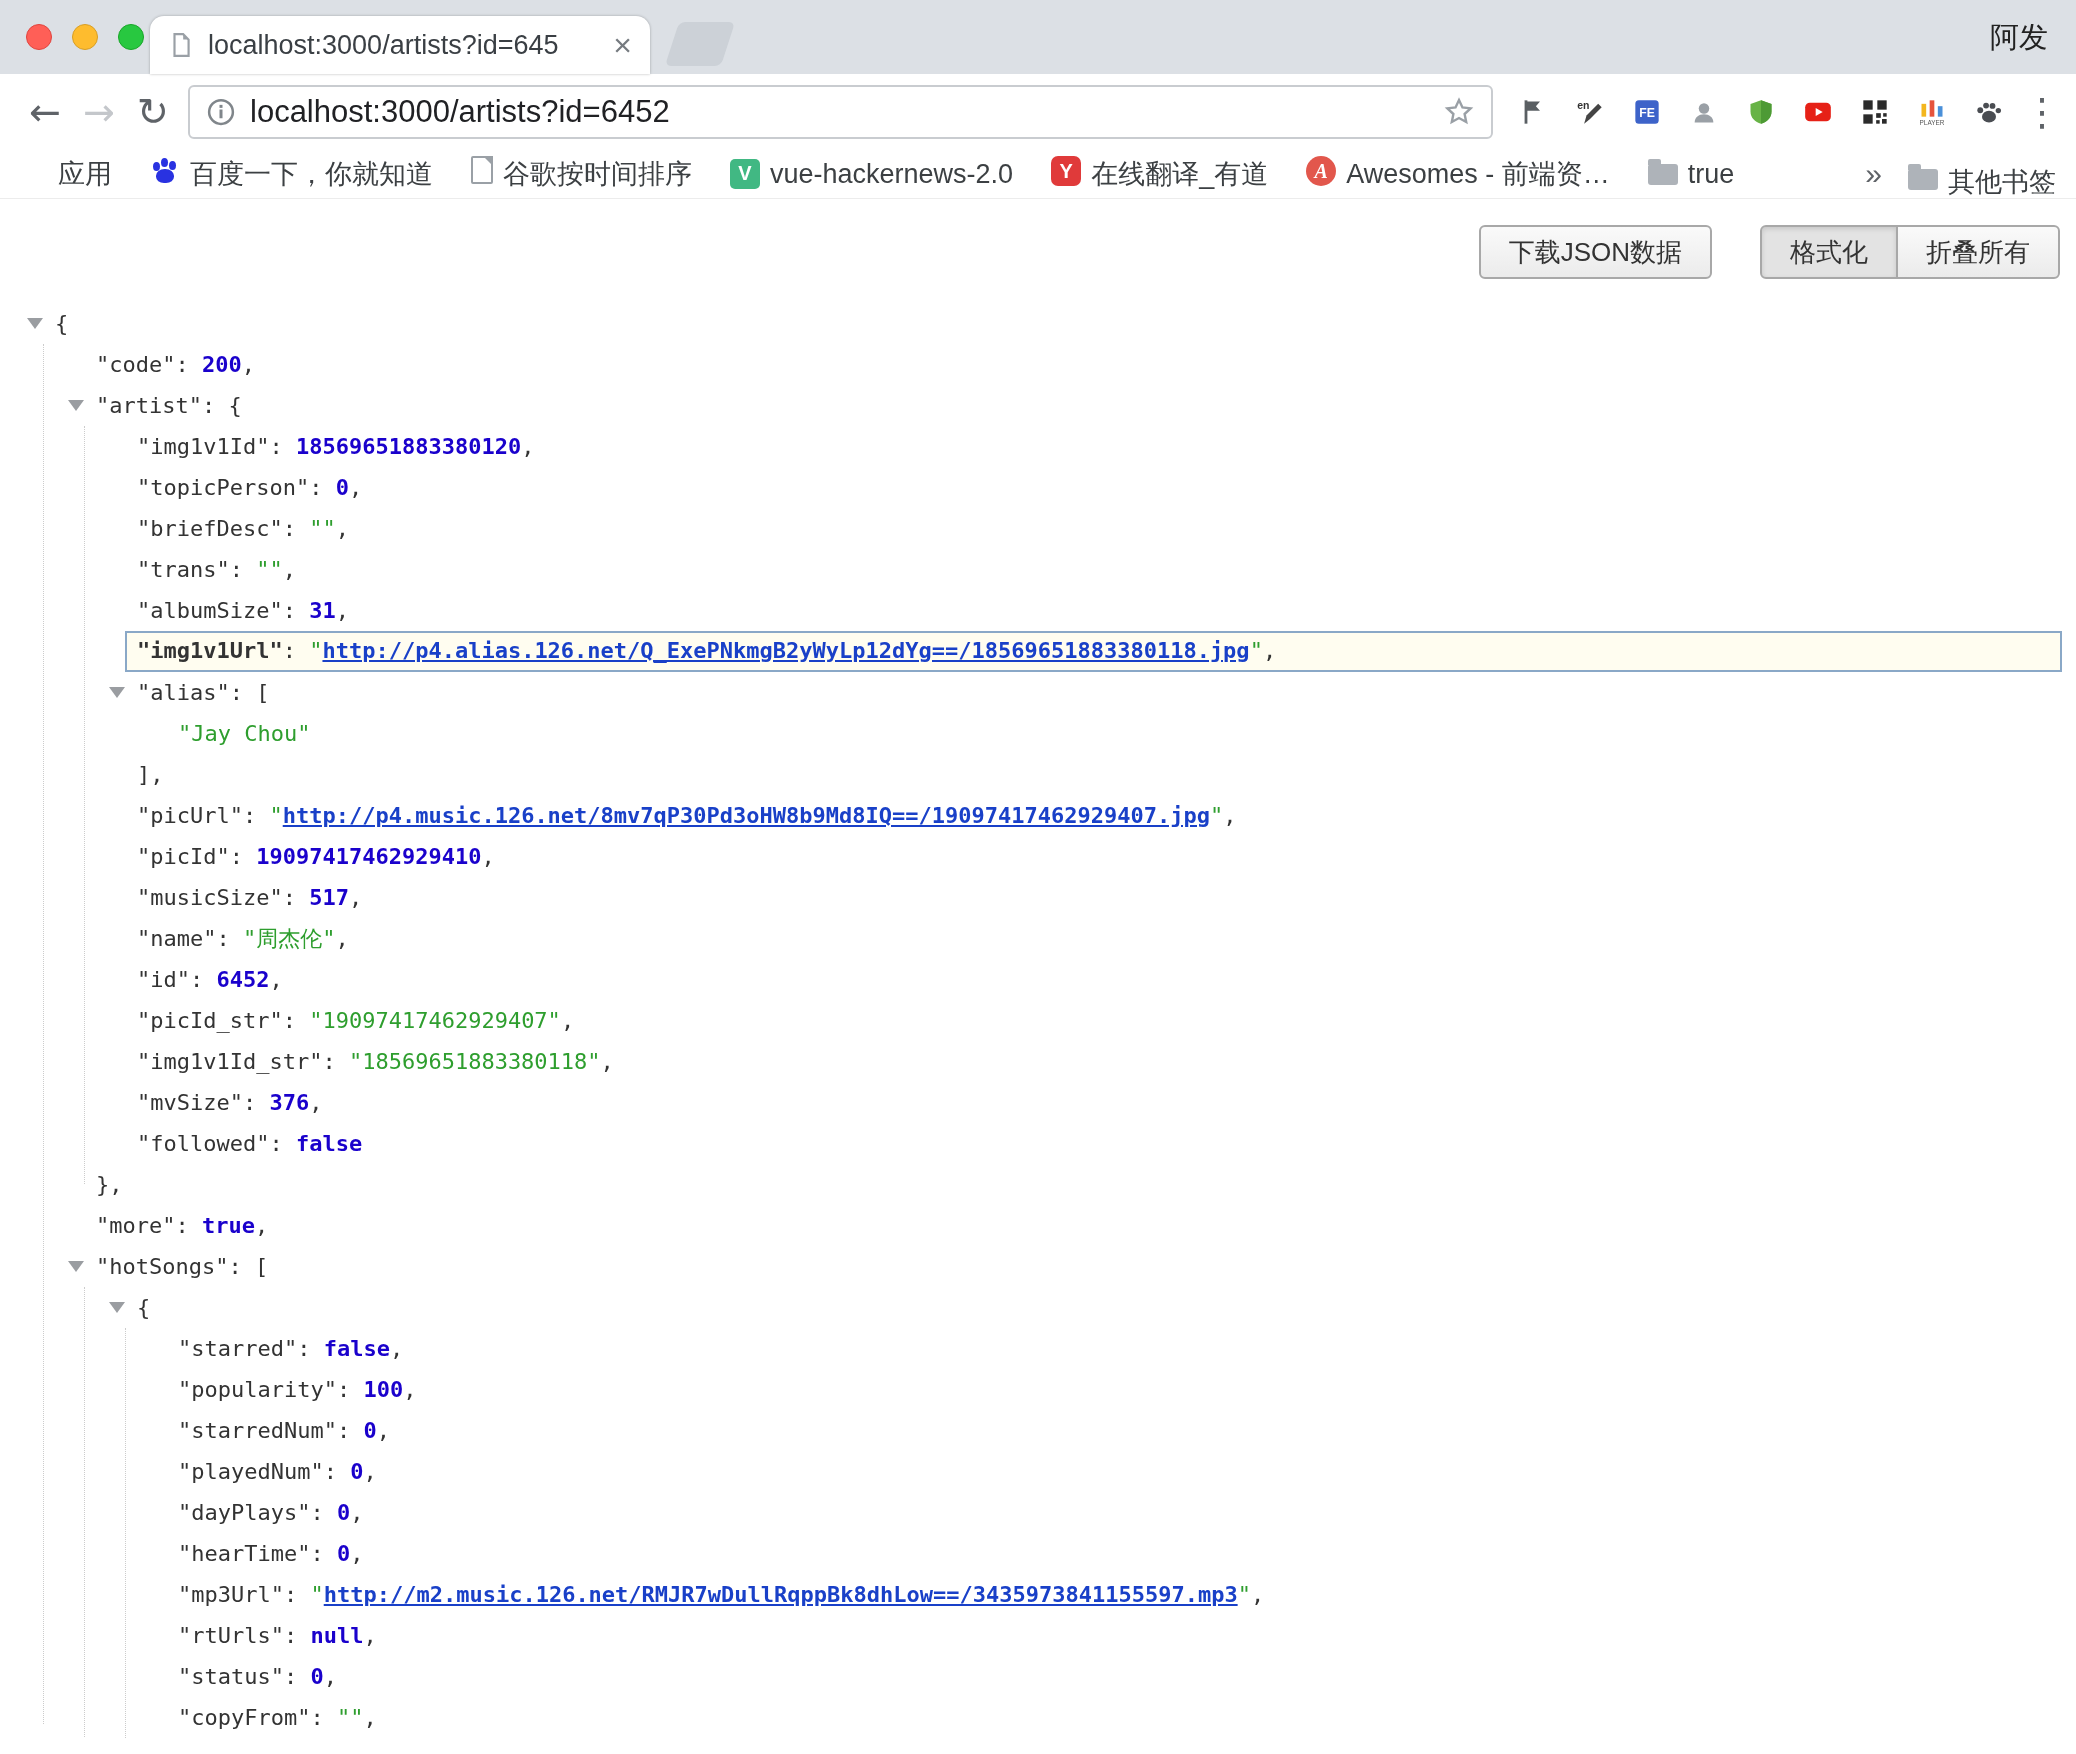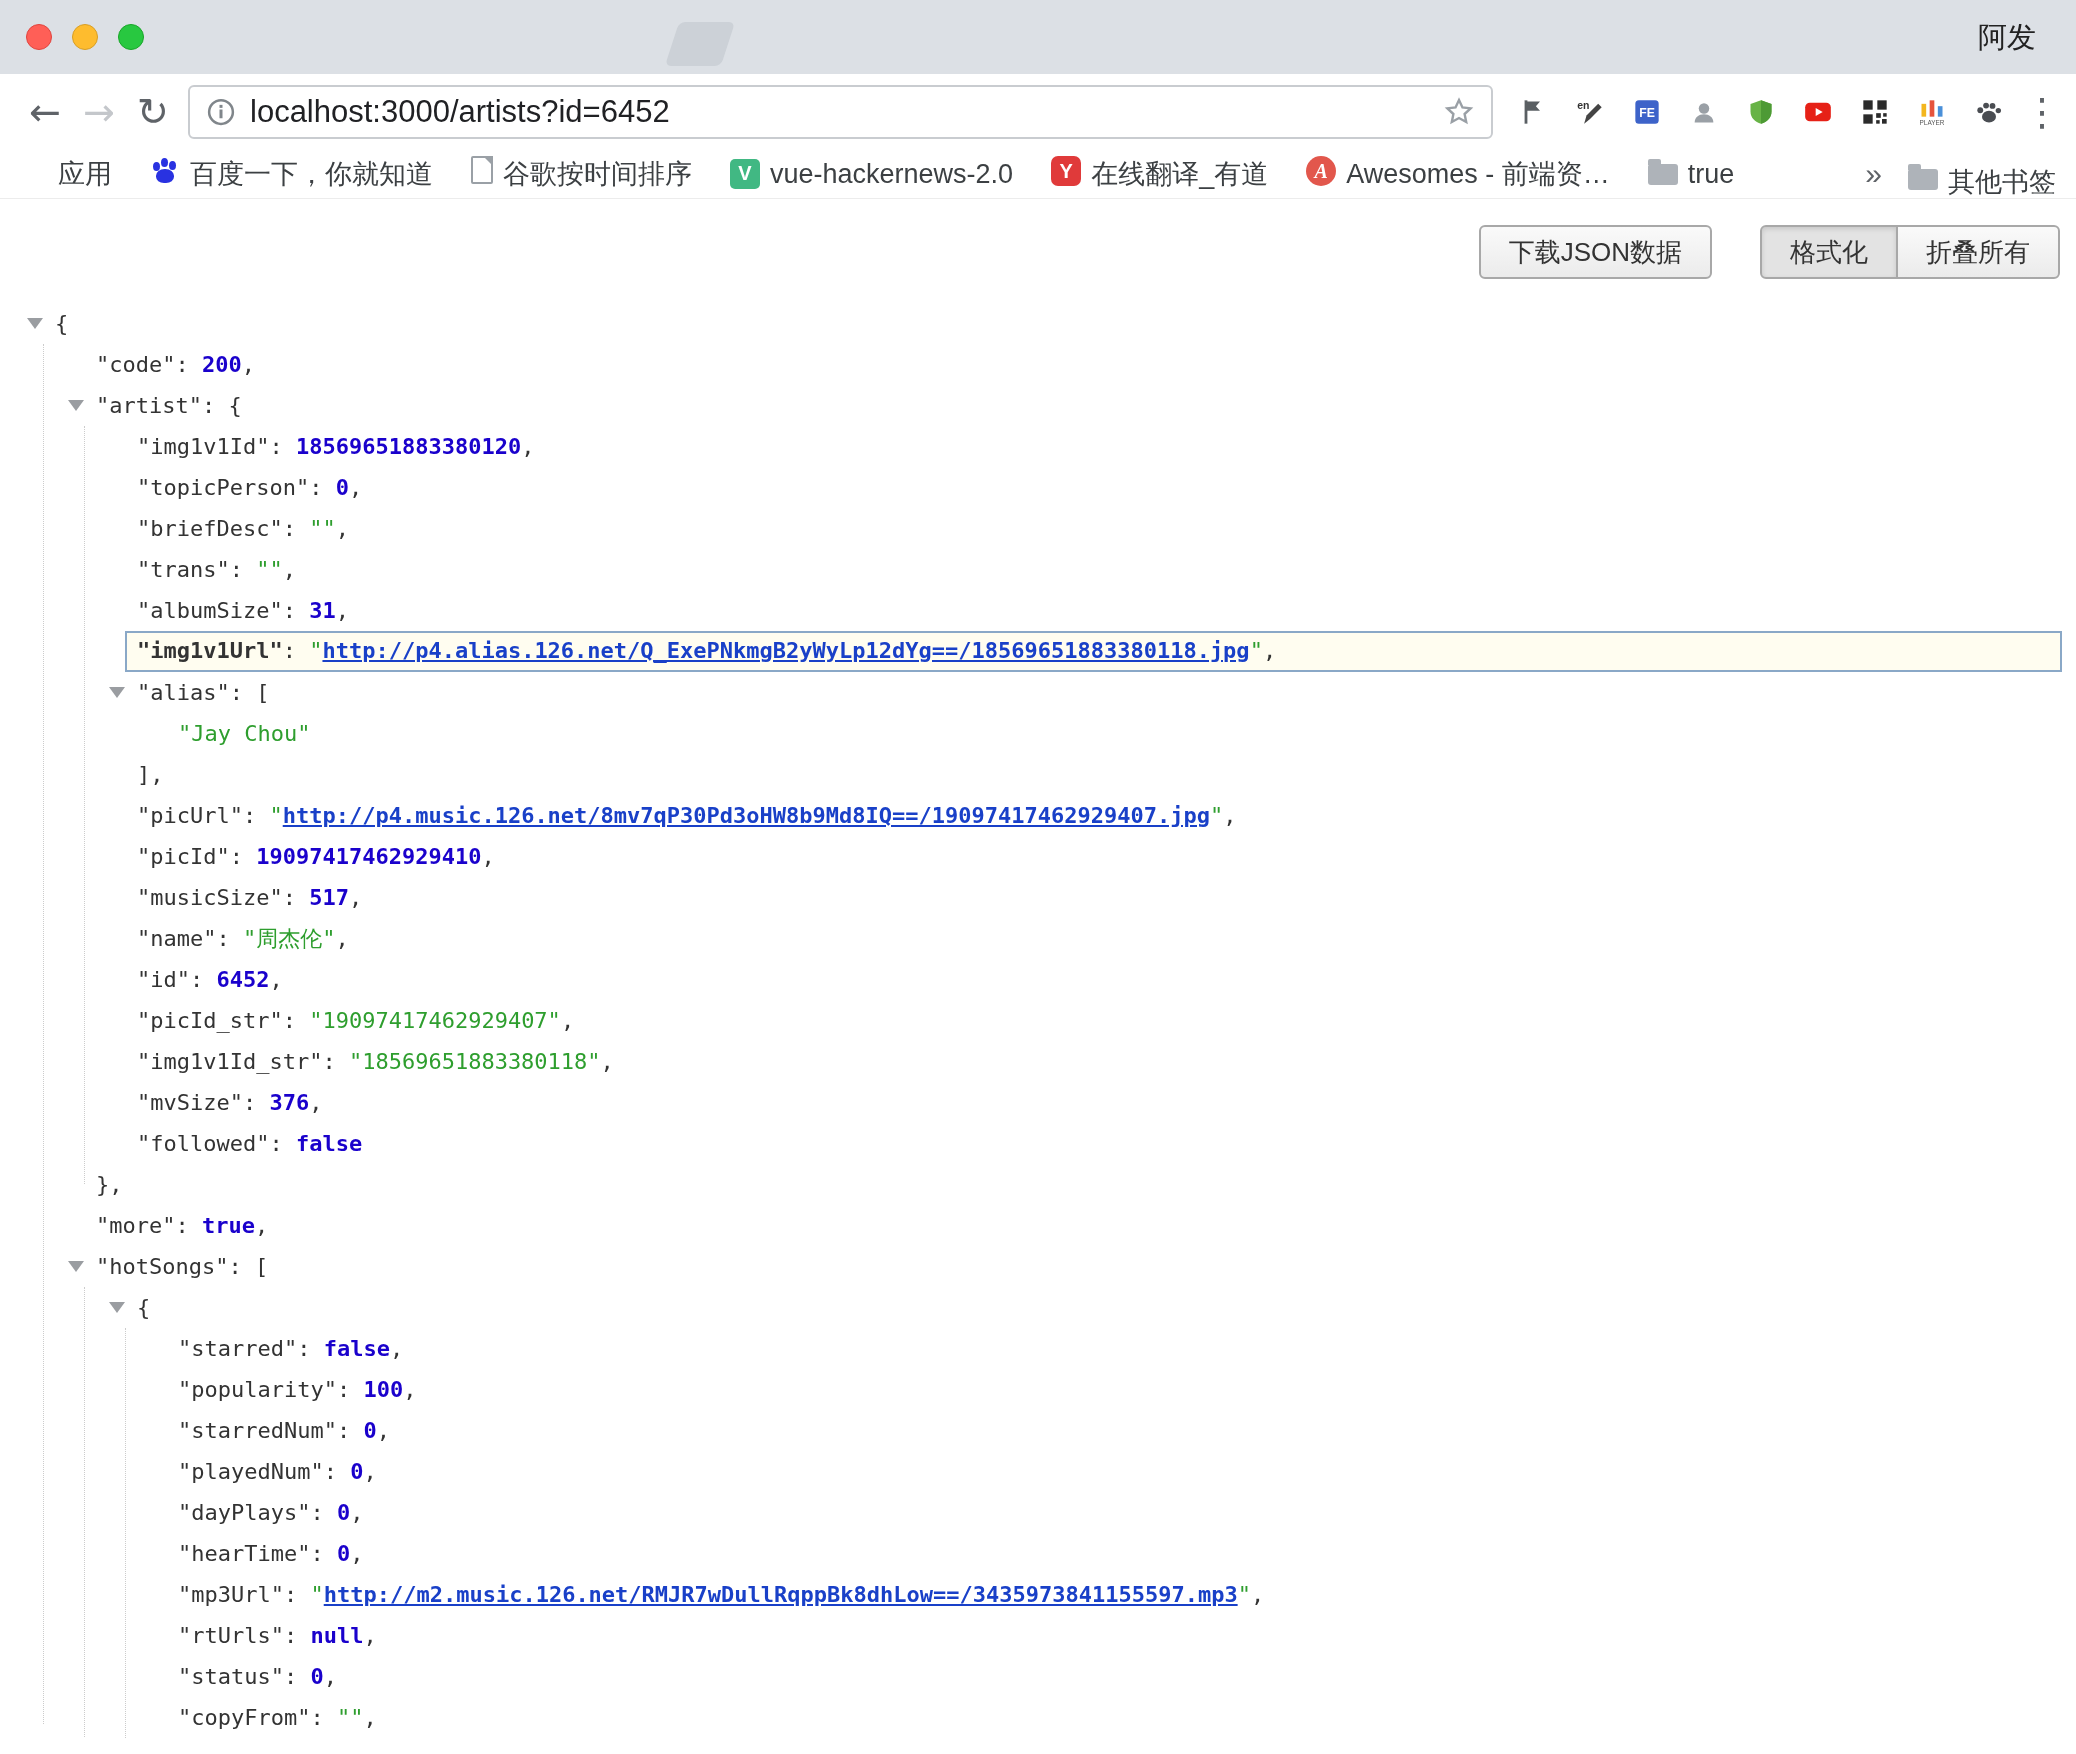--- a/index.html
+++ b/index.html
@@ -14,21 +14,21 @@
   .light.yellow { background:#febc2e; border:1px solid #d89e24; }
   .light.green  { background:#28c840; border:1px solid #17a627; }
   .tab { position:absolute; left:150px; bottom:0; width:500px; height:58px; background:#fff;
          border-radius:14px 14px 0 0; display:flex; align-items:center; padding:0 18px;
          box-shadow:0 0 3px rgba(0,0,0,.28); }
   .tab-title { font-size:27px; color:#3a3f44; margin-left:14px; flex:1;
                white-space:nowrap; overflow:hidden; }
   .tab-close { font-size:32px; color:#767b80; margin-left:8px; line-height:1; }
   .newtab { position:absolute; left:672px; bottom:8px; width:56px; height:44px;
             background:#ccd1d7; transform:skewX(-18deg); border-radius:6px; }
-  .user-label { position:absolute; right:40px; top:0; line-height:74px; font-size:29px; color:#222; }
+  .user-label { position:absolute; right:28px; top:0; line-height:74px; font-size:29px; color:#222; }
 
   
   .toolbar { height:76px; background:#fff; display:flex; align-items:center; padding:0 18px; }
   .nav-btn { font-family:"DejaVu Sans", sans-serif; font-size:38px; color:#5f6368;
              width:54px; text-align:center; flex:none; }
   .nav-btn.disabled { color:#c4c7cb; }
   .omnibox { flex:none; width:1305px; height:54px; border:2px solid #c9ccd0; border-radius:6px;
              background:#fff; display:flex; align-items:center; padding:0 16px; margin-left:8px; }
   .url-text { font-size:31px; color:#202124; margin-left:14px; flex:1; white-space:nowrap; overflow:hidden; }
   .extensions { display:flex; align-items:center; gap:17px; margin-left:20px; }
@@ -93,20 +93,30 @@
   .guide { position:absolute; width:0; border-left:1px dotted #ccc; }
 </style>
 </head>
 <body>
 
 <div class="tabbar">
   <div class="lights">
     <span class="light red"></span>
     <span class="light yellow"></span>
     <span class="light green"></span>
+  </div>
+  <div class="tab">
+    <span style="display:inline-flex;">
+      <svg width="26" height="26" viewBox="0 0 24 24">
+          <path d="M6 2h8l5 5v15H6z" fill="#fff" stroke="#9aa0a6" stroke-width="2"></path>
+          <path d="M14 2l5 5h-5z" fill="#9aa0a6"></path>
+        </svg>
+    </span>
+    <span class="tab-title">localhost:3000/artists?id=645</span>
+    <span class="tab-close">×</span>
   </div>
   <div class="newtab"></div>
   <span class="user-label">阿发</span>
 </div>
 
 <div class="toolbar">
   <span class="nav-btn">←</span>
   <span class="nav-btn disabled">→</span>
   <span class="nav-btn">↻</span>
   <div class="omnibox">

